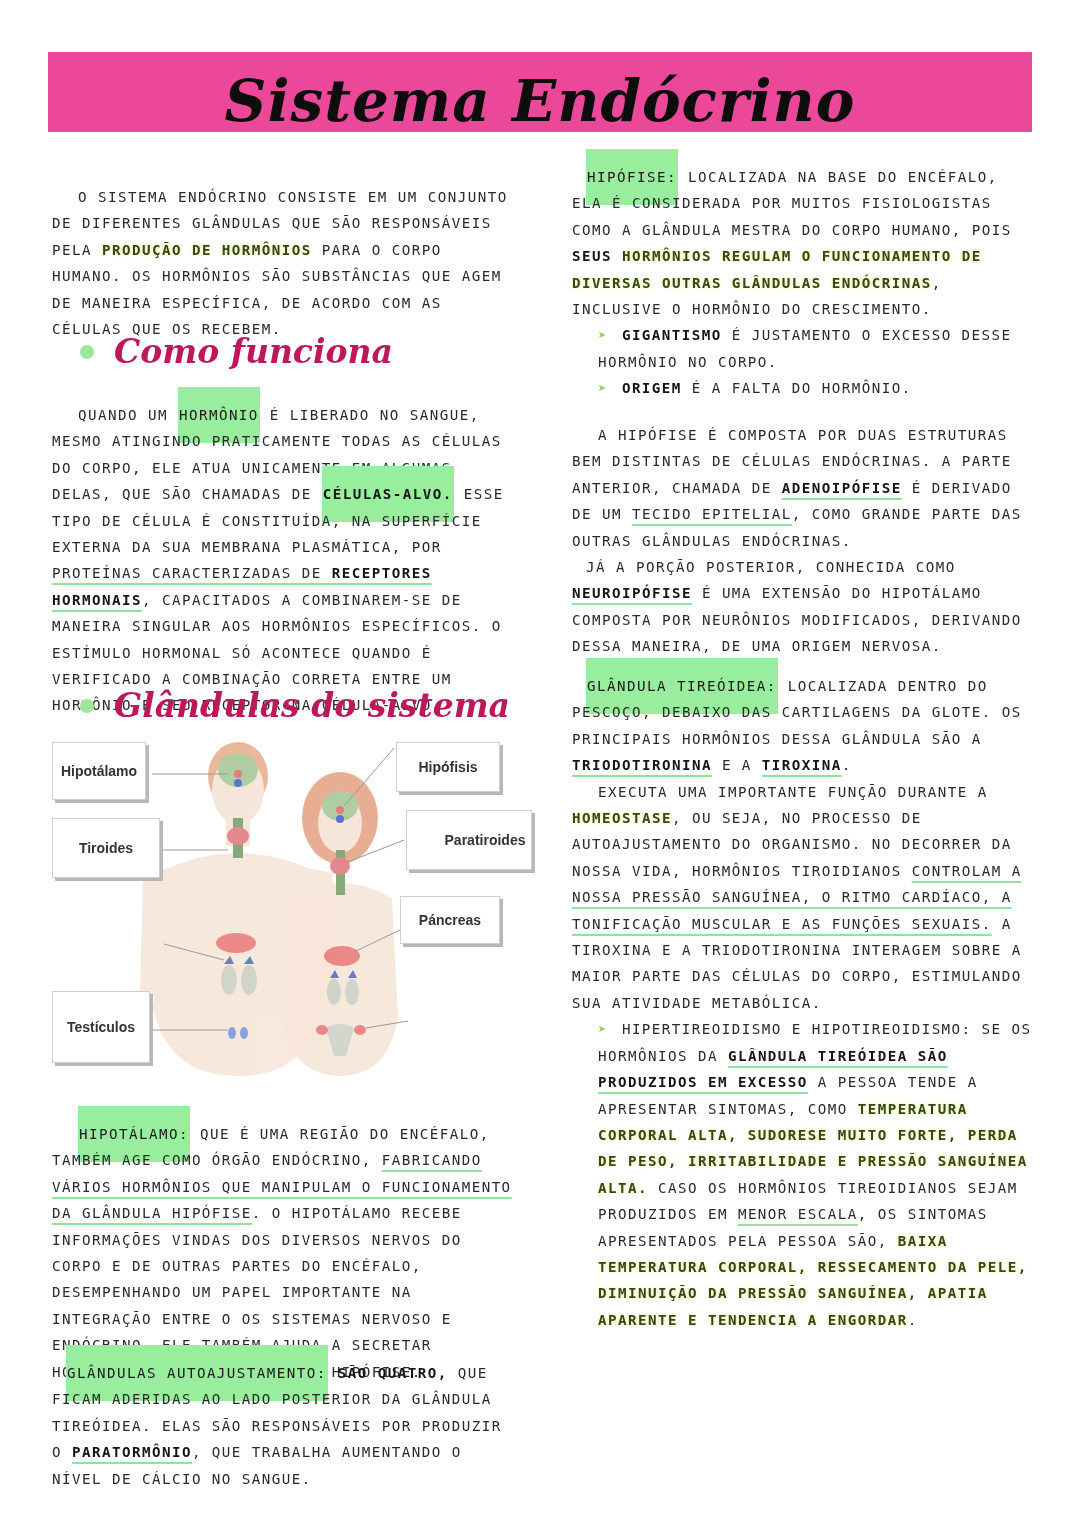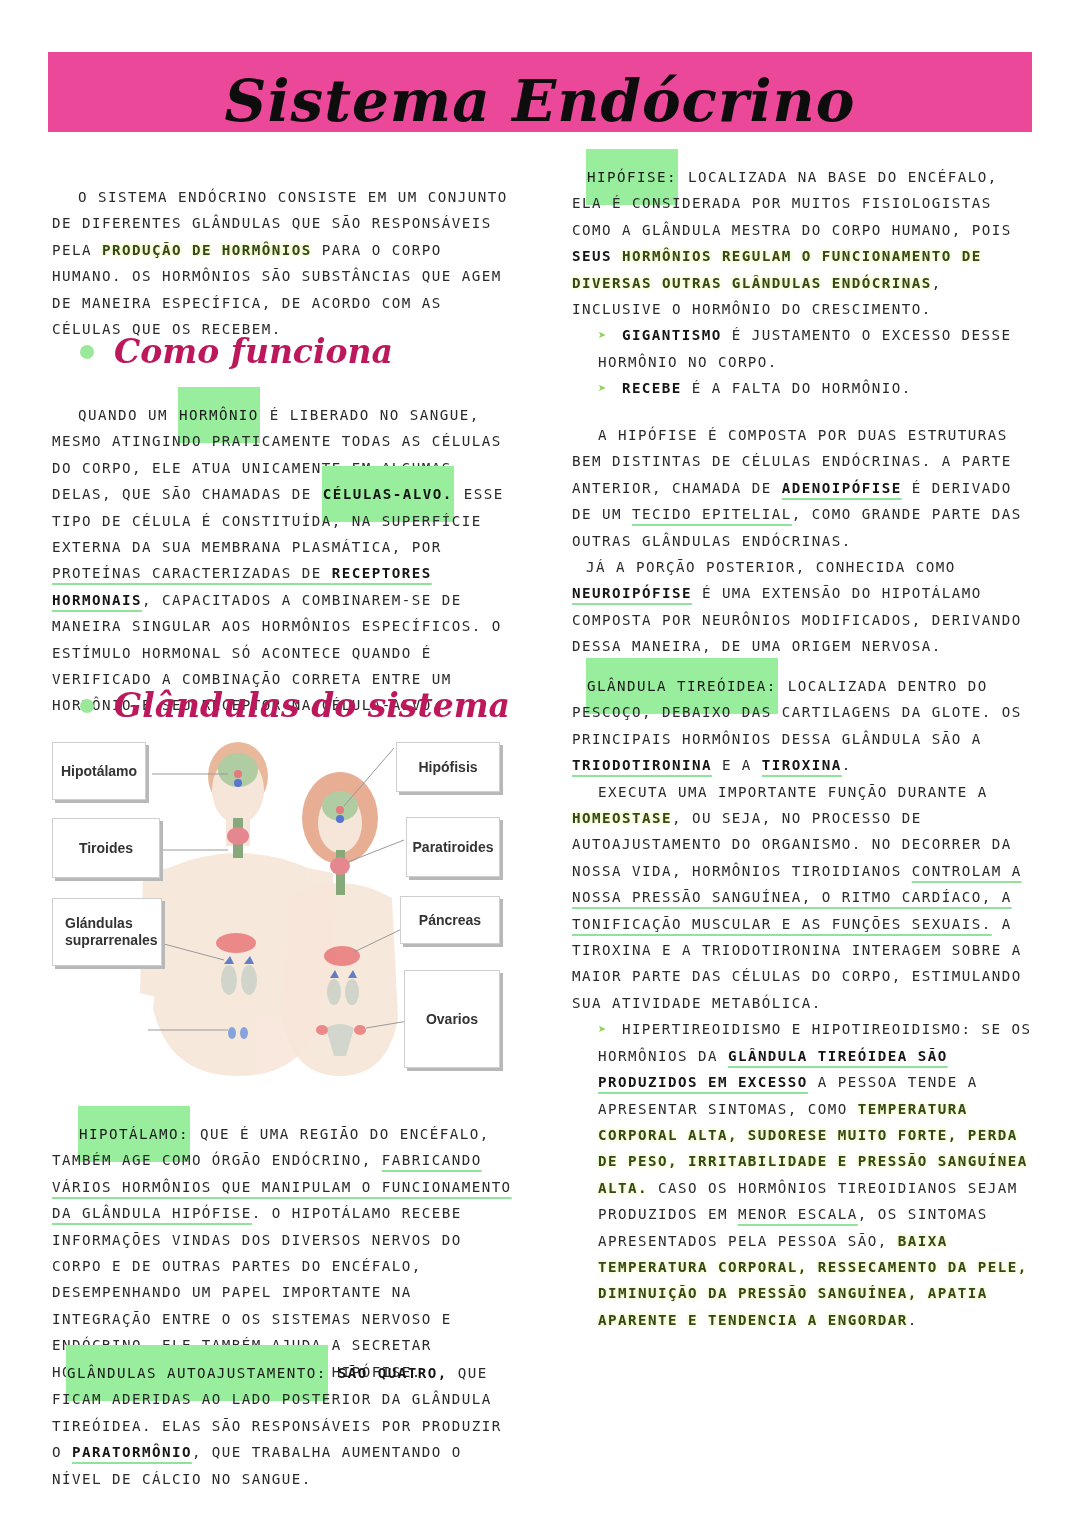--- a/index.html
+++ b/index.html
@@ -103,39 +103,38 @@
     <line x1="110" y1="112" x2="180" y2="112" stroke="#999"></line>
     <line x1="116" y1="206" x2="176" y2="222" stroke="#999"></line>
     <line x1="100" y1="292" x2="180" y2="292" stroke="#999"></line>
     <line x1="346" y1="10" x2="296" y2="68" stroke="#999"></line>
     <line x1="356" y1="102" x2="300" y2="124" stroke="#999"></line>
     <line x1="356" y1="190" x2="306" y2="214" stroke="#999"></line>
     <line x1="360" y1="283" x2="318" y2="290" stroke="#999"></line>
   </svg>
   <div class="lbl" style="left:4px; top:4px; width:92px; height:56px;">Hipotálamo</div>
   <div class="lbl" style="left:4px; top:80px; width:106px; height:58px;">Tiroides</div>
-  <div class="lbl lefttxt" style="left:4px; top:160px; width:110px; height:68px;">Glándulas suprarrenales</div>
+  <div class="lbl" style="left:4px; top:253px; width:96px; height:70px;">Testículos</div>
   <div class="lbl" style="left:348px; top:4px; width:102px; height:48px;">Hipófisis</div>
-  <div class="lbl" style="left:358px; top:79px; width:92px; height:58px;">Paratiroides</div>
+  <div class="lbl" style="left:358px; top:72px; width:92px; height:58px;padding-left:32px;">Paratiroides</div>
   <div class="lbl" style="left:352px; top:158px; width:98px; height:46px;">Páncreas</div>
-  <div class="lbl" style="left:356px; top:232px; width:94px; height:96px;">Ovarios</div>
 </div>
 
 <div class="col left" style="top:1101px;">
   <p class="ind"><span class="hl">HIPOTÁLAMO:</span><span> QUE É UMA REGIÃO DO ENCÉFALO, TAMBÉM AGE COMO ÓRGÃO ENDÓCRINO, </span><span class="ul">FABRICANDO VÁRIOS HORMÔNIOS QUE MANIPULAM O FUNCIONAMENTO DA GLÂNDULA HIPÓFISE</span><span>. O HIPOTÁLAMO RECEBE INFORMAÇÕES VINDAS DOS DIVERSOS NERVOS DO CORPO E DE OUTRAS PARTES DO ENCÉFALO, DESEMPENHANDO UM PAPEL IMPORTANTE NA INTEGRAÇÃO ENTRE O OS SISTEMAS NERVOSO E ENDÓCRINO. ELE TAMBÉM AJUDA A SECRETAR HORMÔNIOS QUE ATUAM SOBRE A HIPÓFISE.</span></p>
 </div>
 
 <div class="col left" style="top:1340px;">
   <p class="ind2"><span class="hl">GLÂNDULAS AUTOAJUSTAMENTO:</span><span class="b"> SÃO QUATRO,</span><span> QUE FICAM ADERIDAS AO LADO POSTERIOR DA GLÂNDULA TIREÓIDEA. ELAS SÃO RESPONSÁVEIS POR PRODUZIR O </span><span class="ul b">PARATORMÔNIO</span><span>, QUE TRABALHA AUMENTANDO O NÍVEL DE CÁLCIO NO SANGUE.</span></p>
 </div>
 
 <div class="col right" style="top:164px;">
   <p class="ind2"><span class="hl">HIPÓFISE:</span><span> LOCALIZADA NA BASE DO ENCÉFALO, ELA É CONSIDERADA POR MUITOS FISIOLOGISTAS COMO A GLÂNDULA MESTRA DO CORPO HUMANO, POIS </span><span class="b">SEUS</span><span class="olive"> HORMÔNIOS REGULAM O FUNCIONAMENTO DE DIVERSAS OUTRAS GLÂNDULAS ENDÓCRINAS</span><span>, INCLUSIVE O HORMÔNIO DO CRESCIMENTO.</span></p>
   <p class="bullet"><span class="arrow">➤</span><span class="b">GIGANTISMO</span><span> É JUSTAMENTO O EXCESSO DESSE HORMÔNIO NO CORPO.</span></p>
-  <p class="bullet"><span class="arrow">➤</span><span class="b">RECEBE</span><span> É A FALTA DO HORMÔNIO.</span></p>
+  <p class="bullet"><span class="arrow">➤</span><span class="b">ORIGEM</span><span> É A FALTA DO HORMÔNIO.</span></p>
 </div>
 
 <div class="col right" style="top:422px;">
   <p class="ind"><span>A HIPÓFISE É COMPOSTA POR DUAS ESTRUTURAS BEM DISTINTAS DE CÉLULAS ENDÓCRINAS. A PARTE ANTERIOR, CHAMADA DE </span><span class="ul b">ADENOIPÓFISE</span><span> É DERIVADO DE UM </span><span class="ul">TECIDO EPITELIAL</span><span>, COMO GRANDE PARTE DAS OUTRAS GLÂNDULAS ENDÓCRINAS.</span></p>
   <p class="ind2"><span>JÁ A PORÇÃO POSTERIOR, CONHECIDA COMO </span><span class="ul b">NEUROIPÓFISE</span><span> É UMA EXTENSÃO DO HIPOTÁLAMO COMPOSTA POR NEURÔNIOS MODIFICADOS, DERIVANDO DESSA MANEIRA, DE UMA ORIGEM NERVOSA.</span></p>
 </div>
 
 <div class="col right" style="top:673px;">
   <p class="ind2"><span class="hl">GLÂNDULA TIREÓIDEA:</span><span> LOCALIZADA DENTRO DO PESCOÇO, DEBAIXO DAS CARTILAGENS DA GLOTE. OS PRINCIPAIS HORMÔNIOS DESSA GLÂNDULA SÃO A </span><span class="ul b">TRIODOTIRONINA</span><span> E A </span><span class="ul b">TIROXINA</span><span>.</span></p>
   <p class="ind"><span>EXECUTA UMA IMPORTANTE FUNÇÃO DURANTE A </span><span class="olive">HOMEOSTASE</span><span>, OU SEJA, NO PROCESSO DE AUTOAJUSTAMENTO DO ORGANISMO. NO DECORRER DA NOSSA VIDA, HORMÔNIOS TIROIDIANOS </span><span class="ul">CONTROLAM A NOSSA PRESSÃO SANGUÍNEA, O RITMO CARDÍACO, A TONIFICAÇÃO MUSCULAR E AS FUNÇÕES SEXUAIS.</span><span> A TIROXINA E A TRIODOTIRONINA INTERAGEM SOBRE A MAIOR PARTE DAS CÉLULAS DO CORPO, ESTIMULANDO SUA ATIVIDADE METABÓLICA.</span></p>

